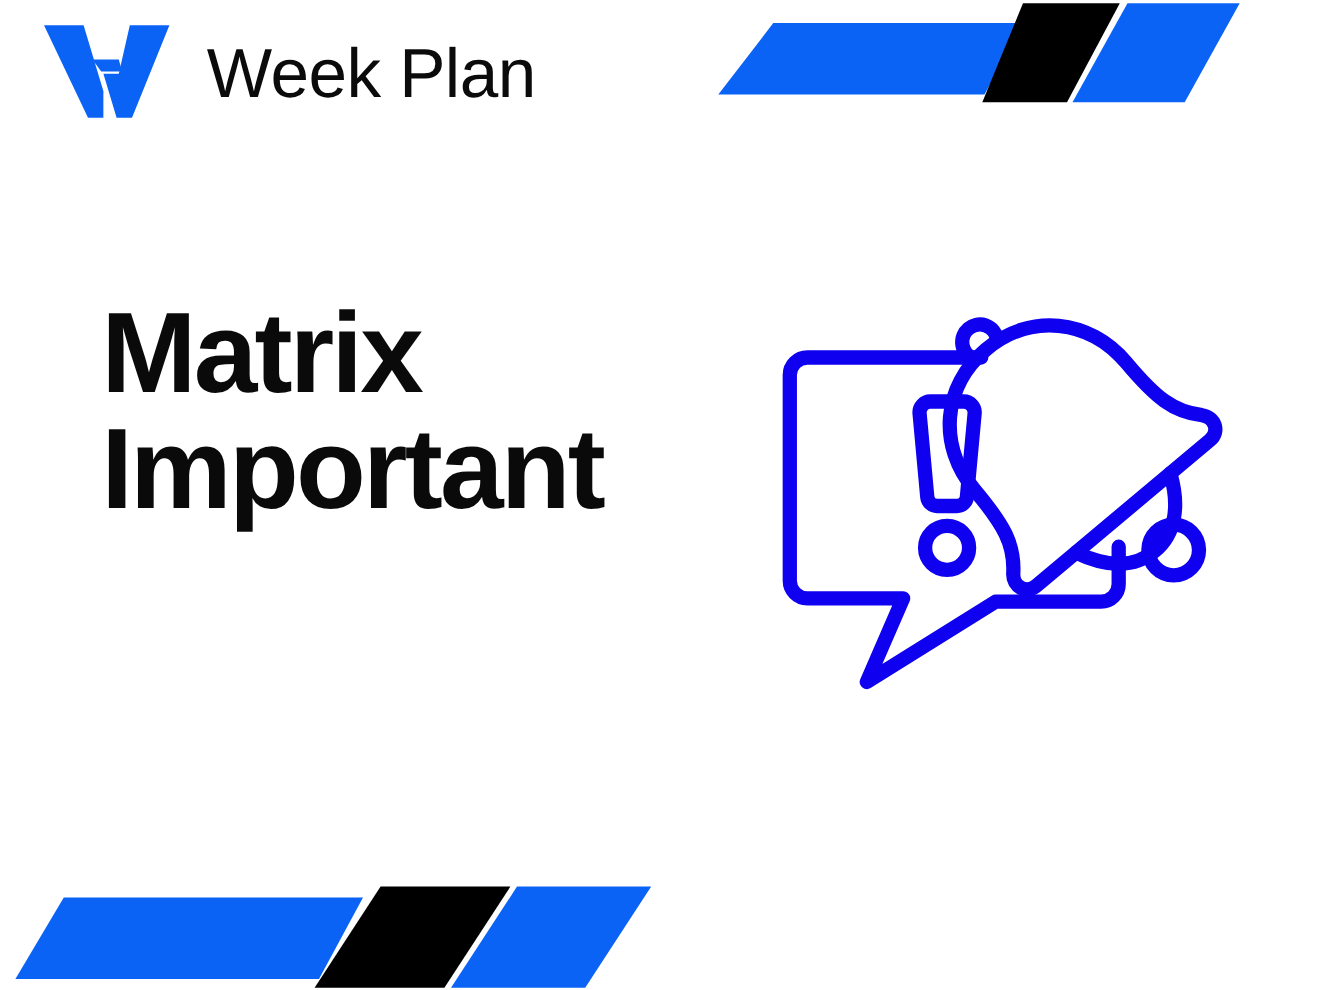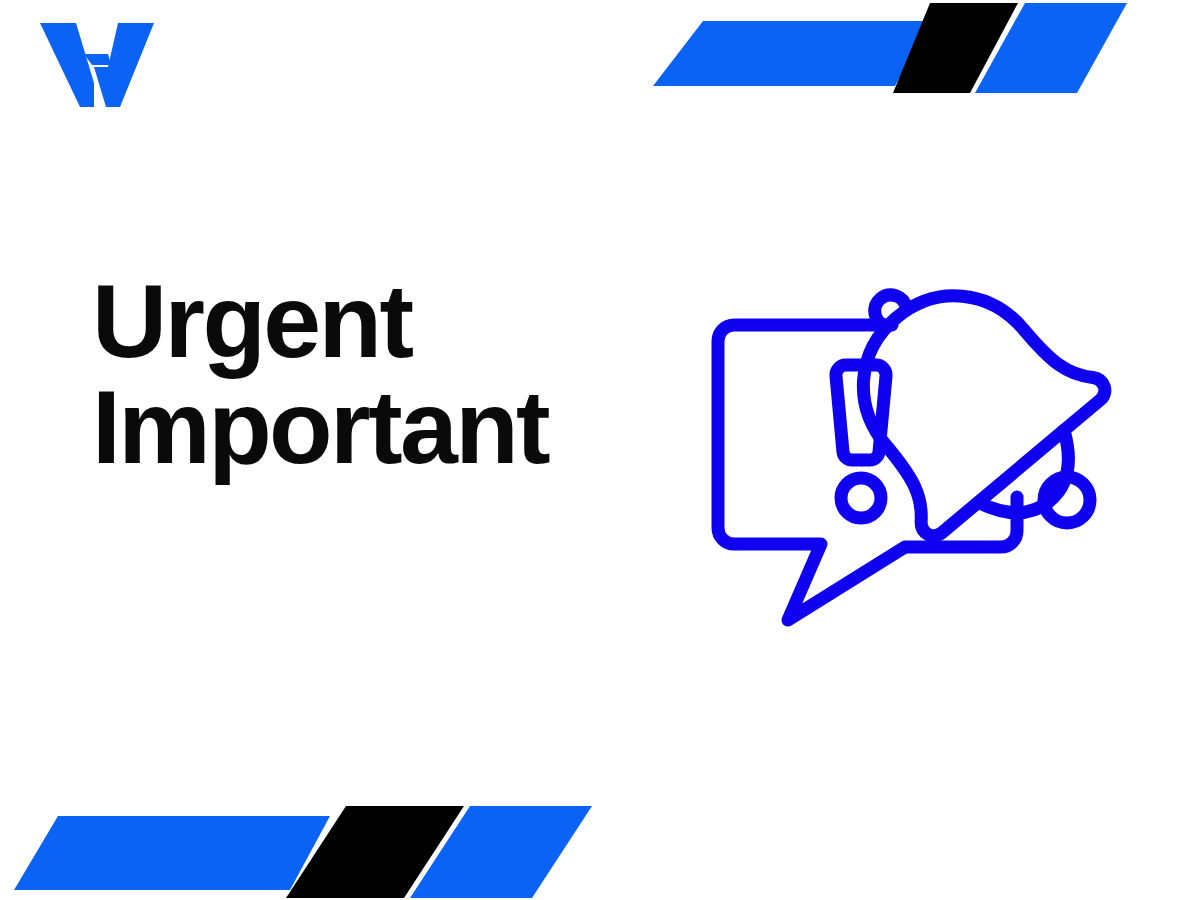--- a/index.html
+++ b/index.html
@@ -98,36 +98,37 @@
 
   <div class="brand">
     <svg class="brand-mark" viewBox="0 0 132 92" aria-hidden="true">
 
       <polygon points="8,2 44,2 62,62 62,86 48,86 " fill="#0b63f6"></polygon>
 
       <polygon points="52,33 76,33 79,44 60,44" fill="#0b63f6"></polygon>
 
       <polygon points="86,2 122,2 88,86 74,86 62,46 76,46" fill="#0b63f6"></polygon>
     </svg>
+    <div class="brand-name">Week Plan</div>
   </div>
 
   <svg class="ribbon ribbon-top" viewBox="0 0 560 110" aria-hidden="true">
     <polygon points="63,21 290,21 255,86 13,86" fill="#0b63f6"></polygon>
     <polygon points="290,3 378,3 330,93 253,93" fill="#000000"></polygon>
     <polygon points="385,3 487,3 437,93 335,93" fill="#0b63f6"></polygon>
   </svg>
 
   <svg class="ribbon ribbon-bottom" viewBox="0 0 620 110" aria-hidden="true">
     <polygon points="58,26 330,26 290,100 14,100" fill="#0b63f6"></polygon>
     <polygon points="346,16 464,16 404,108 286,108" fill="#000000"></polygon>
     <polygon points="470,16 592,16 532,108 410,108" fill="#0b63f6"></polygon>
   </svg>
 
   <h1 class="headline">
-    <span class="hl-line">Urgent</span>
+    <span class="hl-line">Matrix</span>
     <span class="hl-line">Important</span>
   </h1>
 
   <svg class="illustration" viewBox="0 0 460 400" aria-hidden="true">
     <g fill="none" stroke="#0f00f0" stroke-width="13" stroke-linecap="round" stroke-linejoin="round">
 
       <path d="M192 70 H34 A16 16 0 0 0 18 86 V273 A16 16 0 0 0 34 289 H121
                L88 365 L205 292 H301 A16 16 0 0 0 317 276 V242"></path>
 
       <path d="M146 110 H176 A10 10 0 0 1 186 121 L179 197 A9 9 0 0 1 170 205

